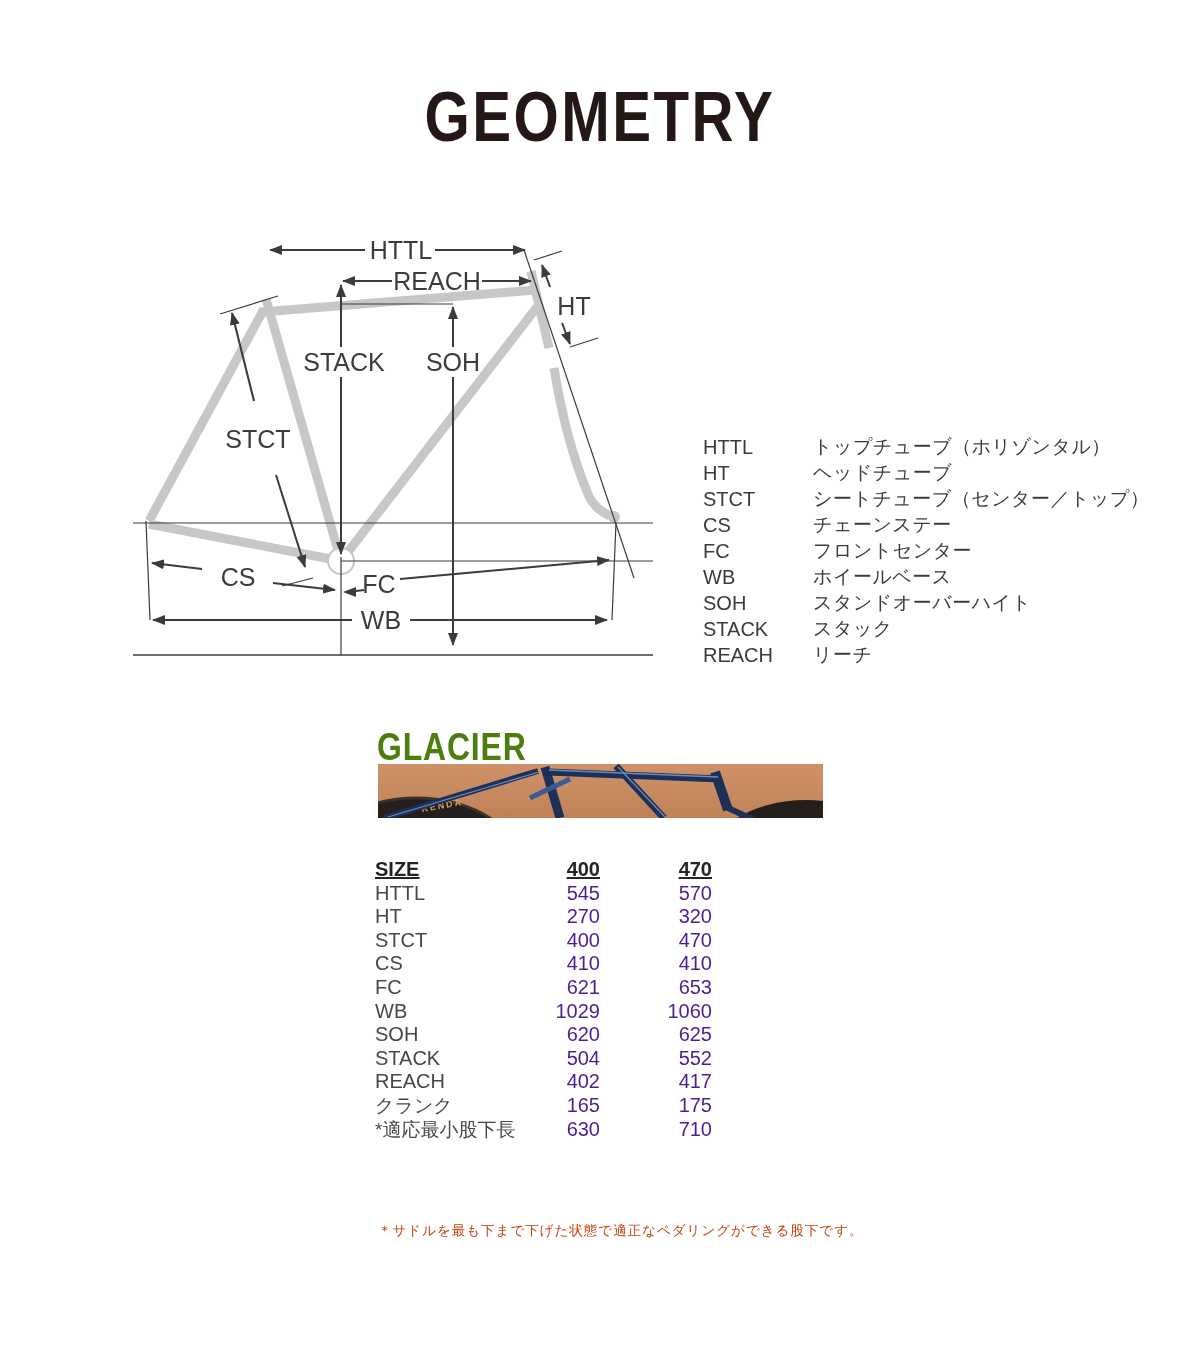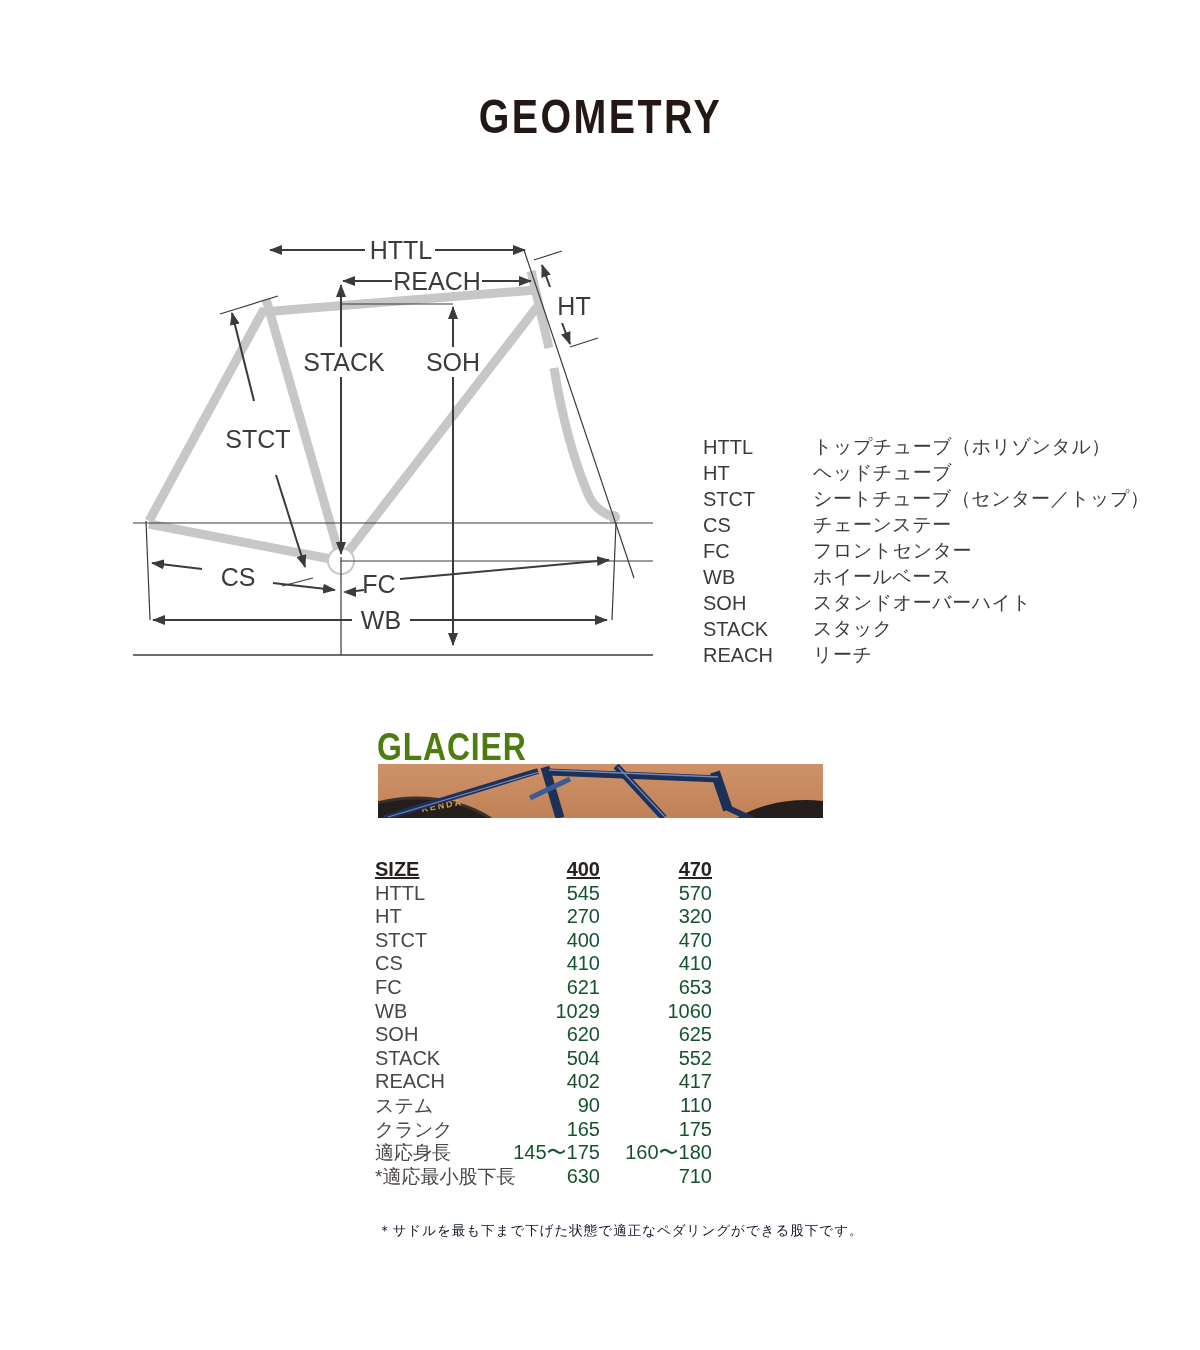--- a/index.html
+++ b/index.html
@@ -3,21 +3,21 @@
 <meta charset="utf-8">
 <style>
   html,body{margin:0;padding:0;background:#fff;}
   .page{
     position:relative;width:1200px;height:1350px;background:#ffffff;overflow:hidden;
     font-family:"Liberation Sans","DejaVu Sans",sans-serif;color:#3e3a39;
   }
   
   .title{
     position:absolute;top:86px;left:0;width:1200px;text-align:center;
-    font-size:48px;line-height:62px;font-weight:bold;color:#231815;white-space:nowrap;
+    font-size:71px;line-height:62px;font-weight:bold;color:#231815;white-space:nowrap;
   }
   .title .squeeze{display:inline-block;transform:scaleX(.82);transform-origin:center;letter-spacing:3px;}
   
   .diagram-wrap{position:absolute;left:130px;top:235px;width:560px;height:425px;}
   .diagram-wrap svg{display:block;}
   
   .legend{position:absolute;left:703px;top:434px;}
   .legend-row{display:flex;height:26px;line-height:26px;}
   .legend-abbr{width:110px;font-size:20px;color:#3e3a39;}
   .legend-name{font-size:19px;color:#3e3a39;letter-spacing:.5px;text-align:right;}
@@ -26,24 +26,24 @@
     position:absolute;left:377px;top:728px;font-size:38px;line-height:38px;
     font-weight:bold;color:#4d7c0f;white-space:nowrap;
   }
   .model-title .squeeze{display:inline-block;transform:scaleX(.84);transform-origin:left;letter-spacing:1px;}
   .photo{position:absolute;left:378px;top:764px;width:445px;height:54px;}
   
   .spec{position:absolute;left:375px;top:858px;font-size:20px;}
   .spec-row{display:grid;grid-template-columns:135px 90px 112px;height:23.6px;line-height:23.6px;}
   .spec-label{text-align:left;white-space:nowrap;color:#4a4644;}
   .spec-label.jp{font-size:19px;}
-  .spec-num{text-align:right;white-space:nowrap;color:#14532d;}
+  .spec-num{text-align:right;white-space:nowrap;color:#4c1d95;}
   .spec-row.head .spec-label,.spec-row.head .spec-num{font-weight:bold;color:#262220;text-decoration:underline;}
   
-  .footnote{position:absolute;left:378px;top:1222px;font-size:13.5px;color:#0f172a;letter-spacing:1px;}
+  .footnote{position:absolute;left:378px;top:1222px;font-size:13.5px;color:#c2410c;letter-spacing:1px;}
 </style>
 </head>
 <body>
 
 <div class="page">
 
   <div class="title">
     <span class="squeeze">GEOMETRY</span>
   </div>
 
@@ -240,35 +240,25 @@
         <span class="spec-label">STACK</span>
         <span class="spec-num">504</span>
         <span class="spec-num">552</span>
       </div>
     <div class="spec-row">
         <span class="spec-label">REACH</span>
         <span class="spec-num">402</span>
         <span class="spec-num">417</span>
       </div>
     <div class="spec-row">
-        <span class="spec-label jp">ステム</span>
-        <span class="spec-num">90</span>
-        <span class="spec-num">110</span>
-      </div>
-    <div class="spec-row">
         <span class="spec-label jp">クランク</span>
         <span class="spec-num">165</span>
         <span class="spec-num">175</span>
       </div>
     <div class="spec-row">
-        <span class="spec-label jp">適応身長</span>
-        <span class="spec-num">145〜175</span>
-        <span class="spec-num">160〜180</span>
-      </div>
-    <div class="spec-row">
         <span class="spec-label jp">*適応最小股下長</span>
         <span class="spec-num">630</span>
         <span class="spec-num">710</span>
       </div>
   </div>
 
   <div class="footnote">＊サドルを最も下まで下げた状態で適正なペダリングができる股下です。</div>
 
 </div>
 

